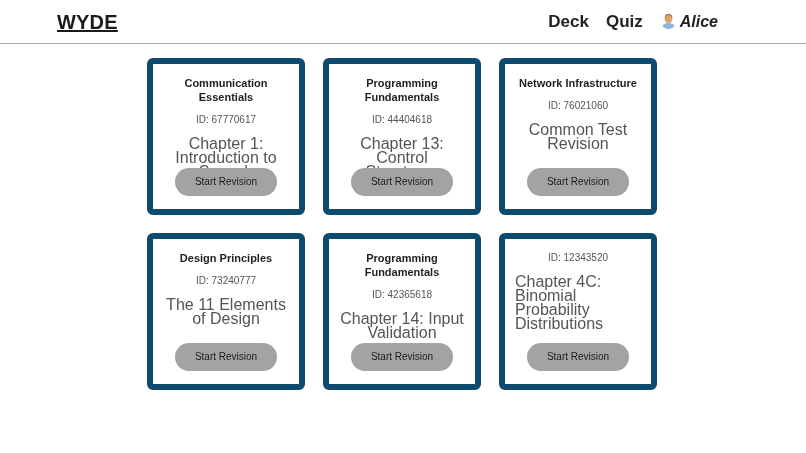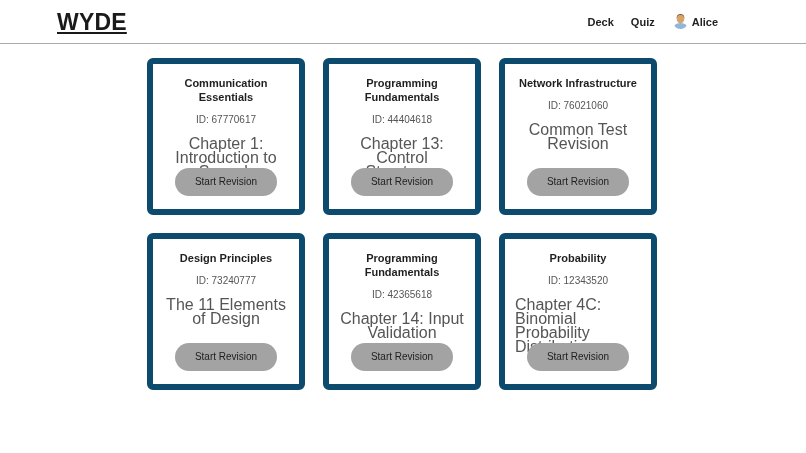--- a/index.html
+++ b/index.html
@@ -21,60 +21,61 @@
     width: 100%;
     background: #ffffff;
     border-bottom: 1px solid #a9a9a9;
     display: flex;
     align-items: center;
   }
   .brand {
     position: absolute;
     left: 57px;
     top: 9px;
-    font-size: 23px;
+    font-size: 20px;
     font-weight: bold;
     color: #1a1a1a;
     letter-spacing: 0.2px;
     line-height: 26px;
   }
   .nav-right {
     position: absolute;
     right: 88px;
     top: 13px;
     display: flex;
     align-items: center;
     gap: 17px;
   }
   .nav-link {
-    font-size: 11px;
+    font-size: 17px;
     font-weight: bold;
     color: #222222;
     text-decoration: none;
     line-height: 14px;
     white-space: nowrap;
   }
   .user-chip {
     display: flex;
     align-items: center;
     gap: 3px;
     text-decoration: none;
   }
   .avatar {
     width: 17px;
     height: 17px;
     display: block;
     flex: 0 0 17px;
   }
   .user-name {
-    font-size: 11px;
+    font-size: 16px;
     font-weight: bold;
     color: #222222;
     line-height: 14px;
     white-space: nowrap;
+    font-style: italic;
   }
 
   
   .content {
     padding-top: 14px;
   }
   .grid {
     width: 512px;
     margin-left: 147px;
     display: flex;
@@ -204,21 +205,20 @@
     <div class="card">
       <div class="card-title">Programming Fundamentals</div>
       <div class="card-id">ID: 42365618</div>
       <div class="card-desc is-single">Chapter 14: Input Validation</div>
       <div class="card-action">
         <button class="btn-start">Start Revision</button>
       </div>
     </div>
 
     <div class="card">
-      <div class="card-title">Probability</div>
       <div class="card-id">ID: 12343520</div>
       <div class="card-desc">Chapter 4C: Binomial Probability Distributions</div>
       <div class="card-action">
         <button class="btn-start">Start Revision</button>
       </div>
     </div>
 
   </div>
 </div>
 

